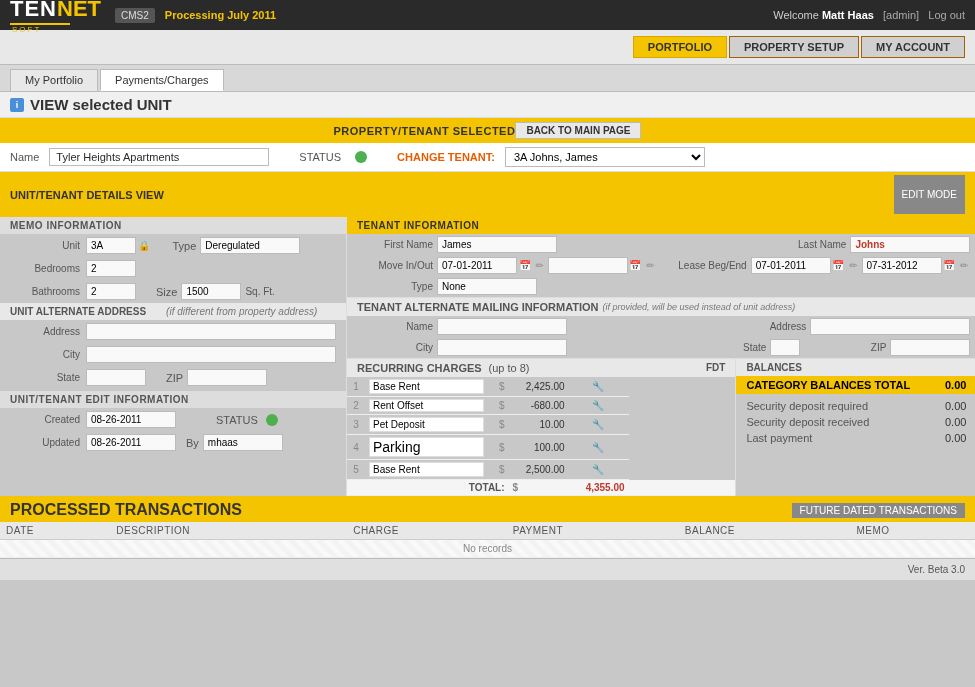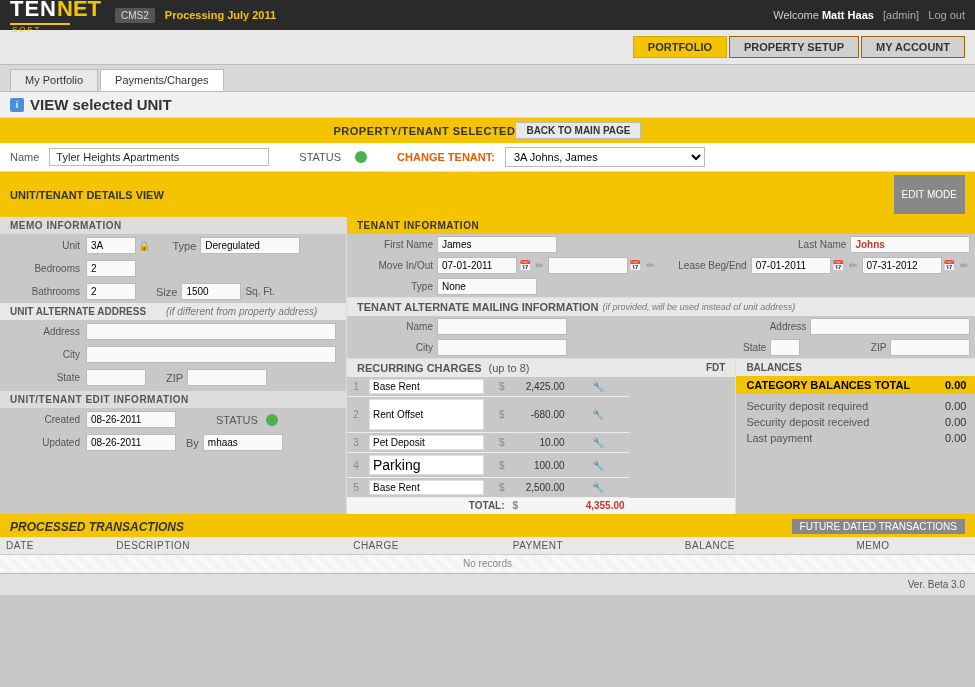--- a/index.html
+++ b/index.html
@@ -78,21 +78,21 @@
     .total-row { background: #f5f5f5; font-weight: bold; }
     .total-label { text-align: right; color: #555; padding-right: 4px; }
     .balance-row { display: flex; justify-content: space-between; padding: 2px 10px; font-size: 10px; }
     .balance-label { color: #555; }
     .balance-value { color: #333; }
     .category-total { background: #f5c400; display: flex; justify-content: space-between; padding: 3px 10px; font-weight: bold; font-size: 10px; margin-bottom: 4px; }
 
     
     .transactions-section { border-top: 2px solid #f5c400; }
     .transactions-header { background: #f5c400; padding: 3px 10px; display: flex; justify-content: space-between; align-items: center; }
-    .transactions-title { font-weight: bold; color: #333; font-size: 12px; font-style: italic; }
+    .transactions-title { font-weight: bold; color: #333; font-size: 16px; }
     .future-btn { background: #888; color: #fff; padding: 2px 8px; font-size: 10px; cursor: pointer; border: none; }
     .trans-table { width: 100%; border-collapse: collapse; }
     .trans-table th { background: #e8e8e8; padding: 3px 6px; text-align: left; color: #555; font-size: 10px; border-bottom: 1px solid #ccc; font-weight: normal; text-transform: uppercase; letter-spacing: 0.5px; }
     .trans-table td { padding: 3px 6px; border-bottom: 1px solid #eee; font-size: 10px; text-align: center; color: #888; }
     .no-records { text-align: center; color: #999; padding: 20px; background: repeating-linear-gradient(45deg, #f9f9f9, #f9f9f9 5px, #f3f3f3 5px, #f3f3f3 10px); }
 
     
     .footer { background: #e0e0e0; height: 22px; display: flex; align-items: center; justify-content: space-between; padding: 0 10px; border-top: 1px solid #bbb; }
     .footer-ver { color: #555; font-size: 10px; }
 
@@ -297,21 +297,21 @@
           <tbody id="charges-tbody">
           <tr>
     <td class="charges-num">1</td>
     <td class="charges-name"><input style="width: 115px; border: 1px solid rgb(221, 221, 221); padding: 1px 3px; font-size: 10px; background: rgb(255, 255, 255);" value="Base Rent"></td>
     <td class="charges-dollar">$</td>
     <td class="charges-amount">2,425.00</td>
     <td class="charges-edit">🔧</td>
   </tr>
               <tr>
     <td class="charges-num">2</td>
-    <td class="charges-name"><input style="width: 115px; border: 1px solid rgb(221, 221, 221); padding: 9px 3px; font-size: 10px; background: rgb(255, 255, 255);" value="Rent Offset"></td>
+    <td class="charges-name"><input style="width: 115px; border: 1px solid rgb(221, 221, 221); padding: 0 3px; font-size: 10px; background: rgb(255, 255, 255);" value="Rent Offset"></td>
     <td class="charges-dollar">$</td>
     <td class="charges-amount">-680.00</td>
     <td class="charges-edit">🔧</td>
   </tr>
               <tr>
     <td class="charges-num">3</td>
     <td class="charges-name"><input style="width: 115px; border: 1px solid rgb(221, 221, 221); padding: 1px 3px; font-size: 10px; background: rgb(255, 255, 255);" value="Pet Deposit"></td>
     <td class="charges-dollar">$</td>
     <td class="charges-amount">10.00</td>
     <td class="charges-edit">🔧</td>

